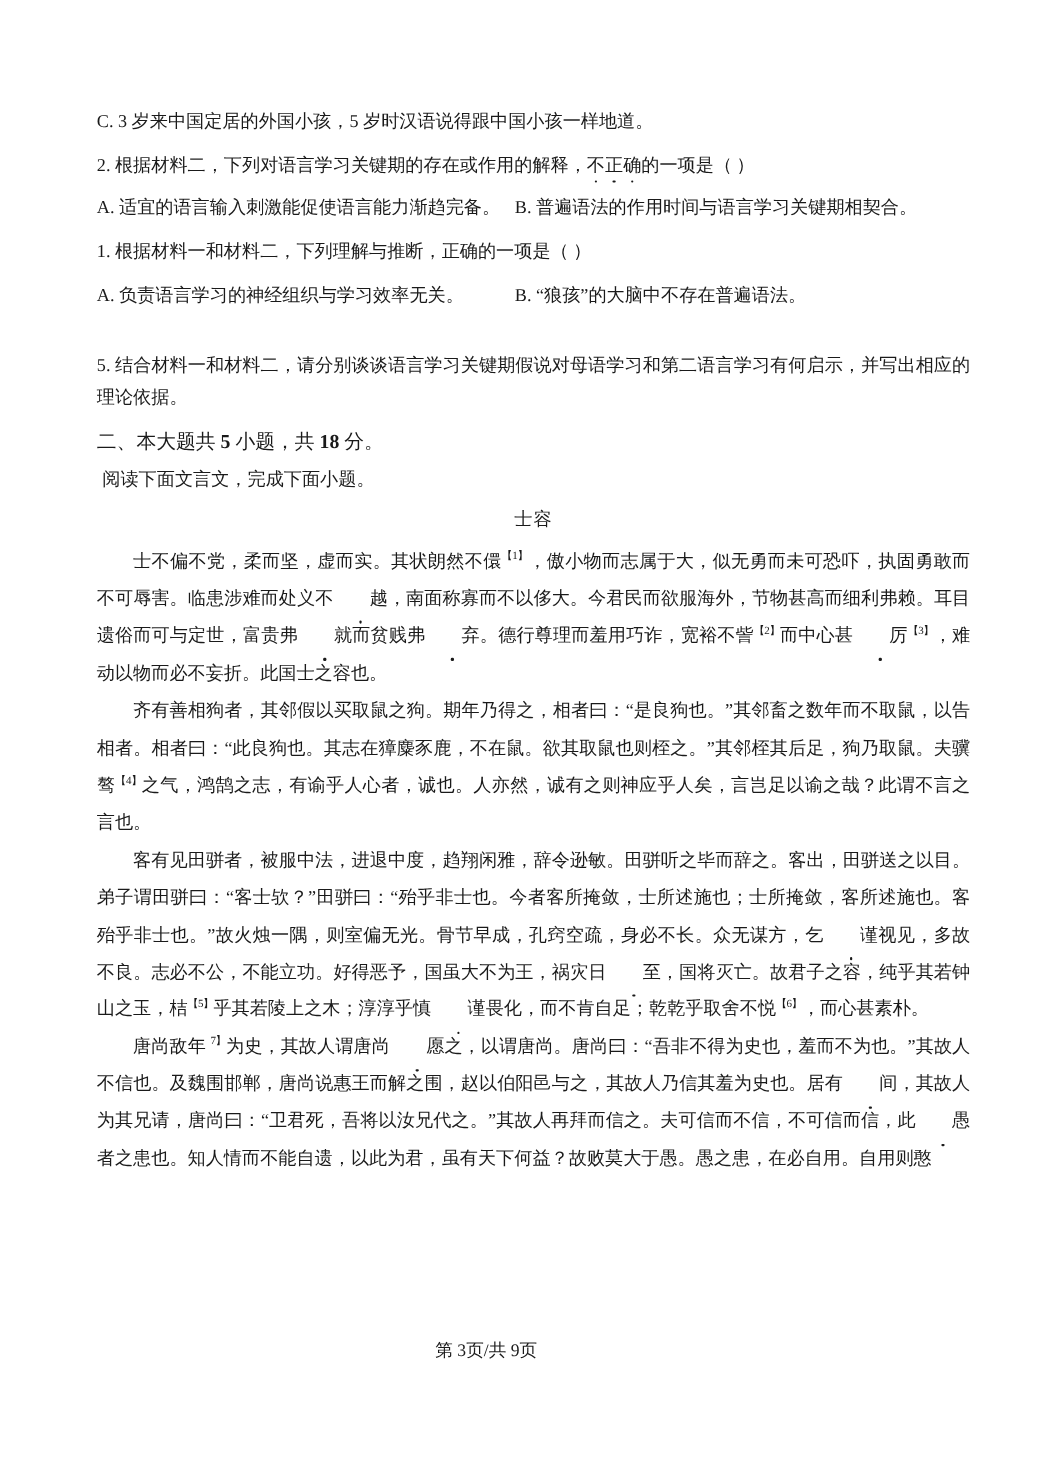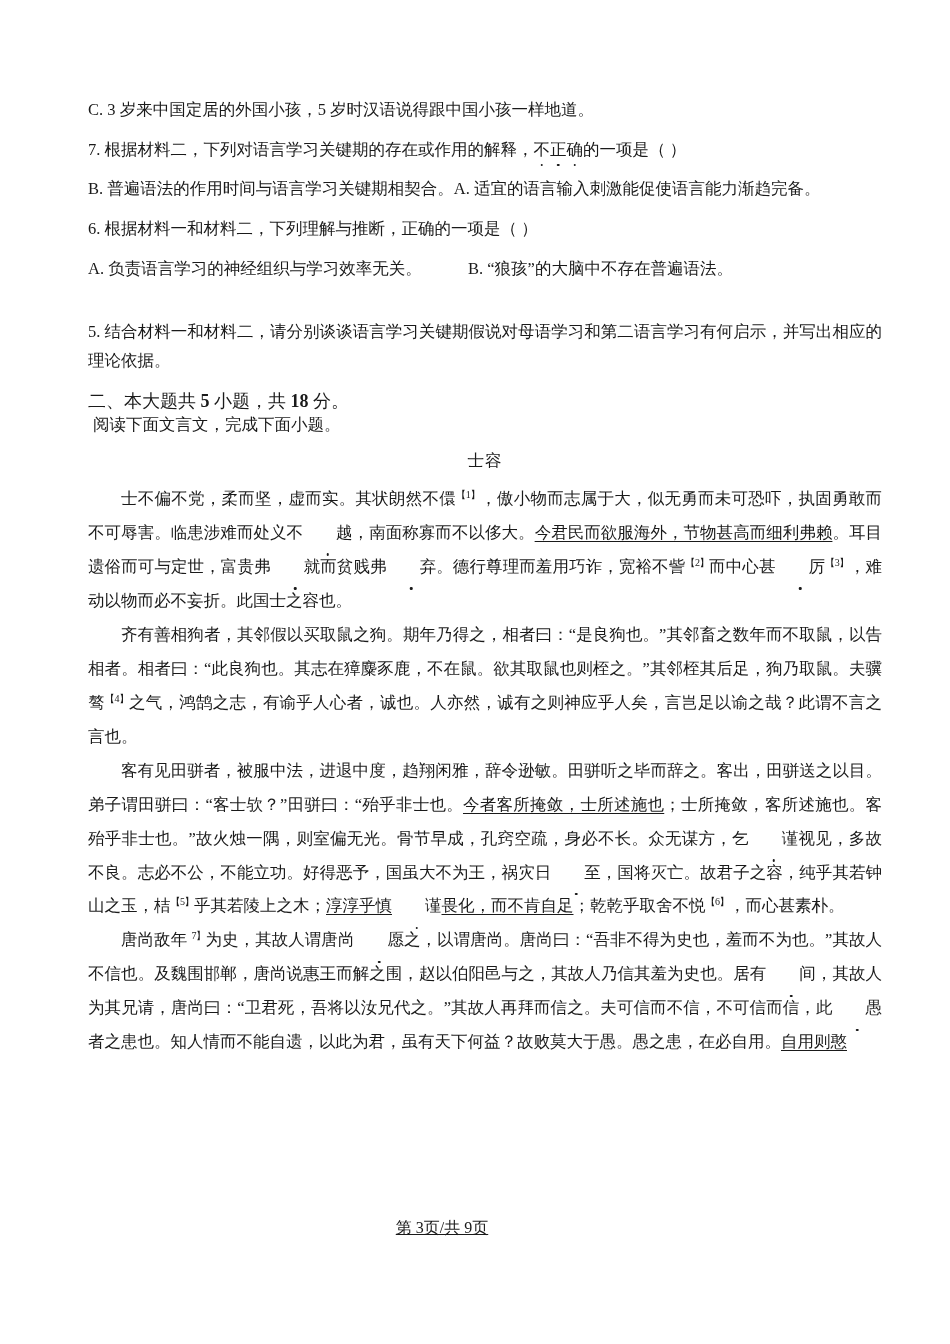--- a/index.html
+++ b/index.html
@@ -45,21 +45,21 @@
     font-size: 16.5px;
     line-height: 1.78;
     margin: 0 0 8px 0;
     text-align: justify;
     text-justify: inter-ideograph;
   }
 
   
   .sec-head {
     font-size: 18px;
-    margin: 14px 0 1px 0;
+    margin: 14px 0 12px 0;
     line-height: 1.3;
   }
   .sec-head b { font-weight: bold; }
   .sec-intro {
     font-size: 16.5px;
     margin: 0 0 14px 5px;
     line-height: 1.3;
   }
 
   
@@ -72,21 +72,21 @@
   .para {
     font-size: 16.5px;
     line-height: 2.06;
     margin: 0 0 0 0;
     text-align: justify;
     text-justify: inter-ideograph;
     text-indent: 2em;
   }
 
   
-  .u { text-decoration: underline; text-underline-offset: 3px; }
+  .u { text-underline-offset: 3px; }
   sup.fn {
     font-size: 10px;
     vertical-align: super;
     line-height: 0;
     letter-spacing: -0.5px;
   }
   
   .dot {
     position: relative;
     display: inline-block;
@@ -104,38 +104,37 @@
   }
 
   
   .footer {
     position: absolute;
     left: 0;
     top: 1218px;
     width: 884px;
     text-align: center;
     font-size: 16px;
-    text-decoration: underline;
   }
 </style>
 </head>
 <body>
 
 <div class="page">
 
   <p class="qline">C. 3 岁来中国定居的外国小孩，5 岁时汉语说得跟中国小孩一样地道。</p>
 
-  <p class="qline"><span>7. 根据材料二，下列对语言学习关键期的存在或作用的解释，</span><span id="q3emph"><span class="dot">不</span><span class="dot">正</span><span class="dot">确</span></span><span>的一项是（    ）</span></p>
+  <p class="qline"><span>2. 根据材料二，下列对语言学习关键期的存在或作用的解释，</span><span id="q3emph"><span class="dot">不</span><span class="dot">正</span><span class="dot">确</span></span><span>的一项是（    ）</span></p>
 
   <div class="opt-row">
+    <span class="opt first"><span>A.</span>&nbsp;<span>适宜的语言输入刺激能促使语言能力渐趋完备。</span></span>
     <span class="opt"><span>B.</span>&nbsp;<span>普遍语法的作用时间与语言学习关键期相契合。</span></span>
-    <span class="opt first"><span>A.</span>&nbsp;<span>适宜的语言输入刺激能促使语言能力渐趋完备。</span></span>
   </div>
 
-  <p class="qline">6. 根据材料一和材料二，下列理解与推断，正确的一项是（    ）</p>
+  <p class="qline">1. 根据材料一和材料二，下列理解与推断，正确的一项是（    ）</p>
   <div class="opt-row">
     <span class="opt first"><span>A.</span>&nbsp;<span>负责语言学习的神经组织与学习效率无关。</span></span>
     <span class="opt"><span>B.</span>&nbsp;<span>“狼孩”的大脑中不存在普遍语法。</span></span>
   </div>
   <div class="opt-row">
   </div>
 
   <p class="wrap-q">5. 结合材料一和材料二，请分别谈谈语言学习关键期假说对母语学习和第二语言学习有何启示，并写出相应的理论依据。</p>
 
   <p class="sec-head"><span>二、本大题共</span>&nbsp;<b>5</b>&nbsp;<span>小题，共</span>&nbsp;<b>18</b>&nbsp;<span>分。</span></p>

